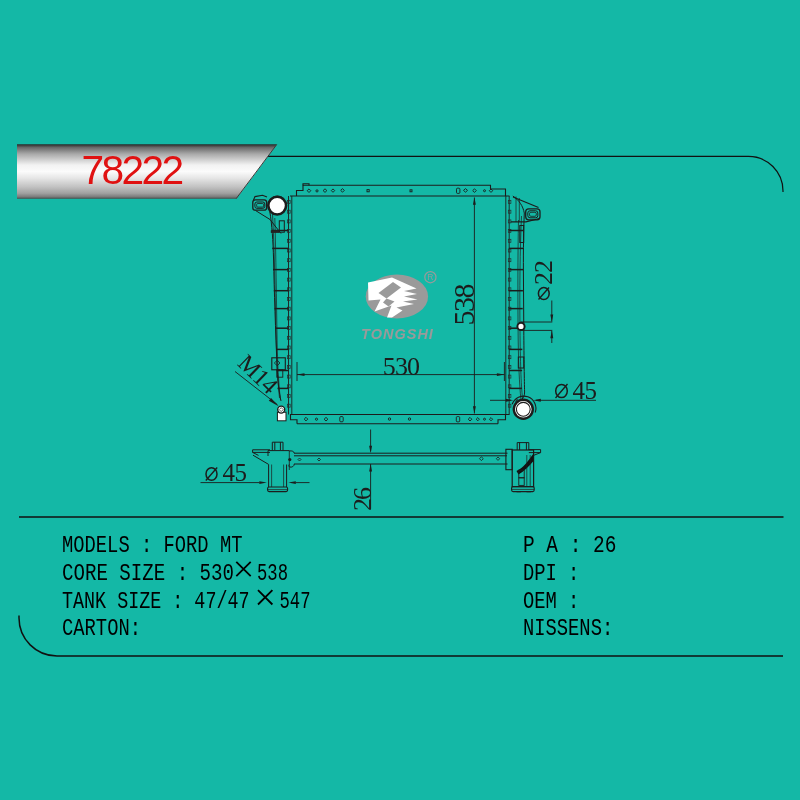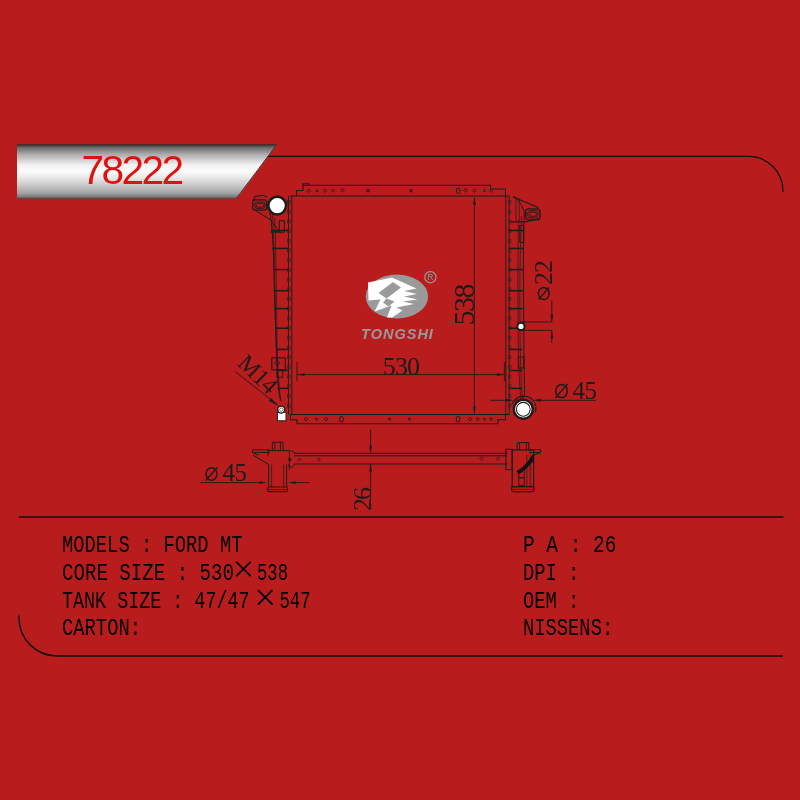--- a/index.html
+++ b/index.html
@@ -1,16 +1,16 @@
 <!DOCTYPE html>
 <html><head>
 <meta charset="utf-8">
 <style>
 html,body{margin:0;padding:0;background:#fff;}
-#page{position:relative;width:800px;height:800px;background:#b91c1c;overflow:hidden;}
+#page{position:relative;width:800px;height:800px;background:#14b8a6;overflow:hidden;}
 svg{position:absolute;left:0;top:0;font-family:"Liberation Serif",serif;}
 .mono text{font-family:"Liberation Mono",monospace;font-size:23px;fill:#000;}
 </style>
 </head>
 <body>
 <div id="page">
 <svg width="800" height="800" viewBox="0 0 800 800">
 <defs>
 <linearGradient id="bg" x1="0" y1="0" x2="0" y2="1">
 <stop offset="0" stop-color="#282828"></stop>

